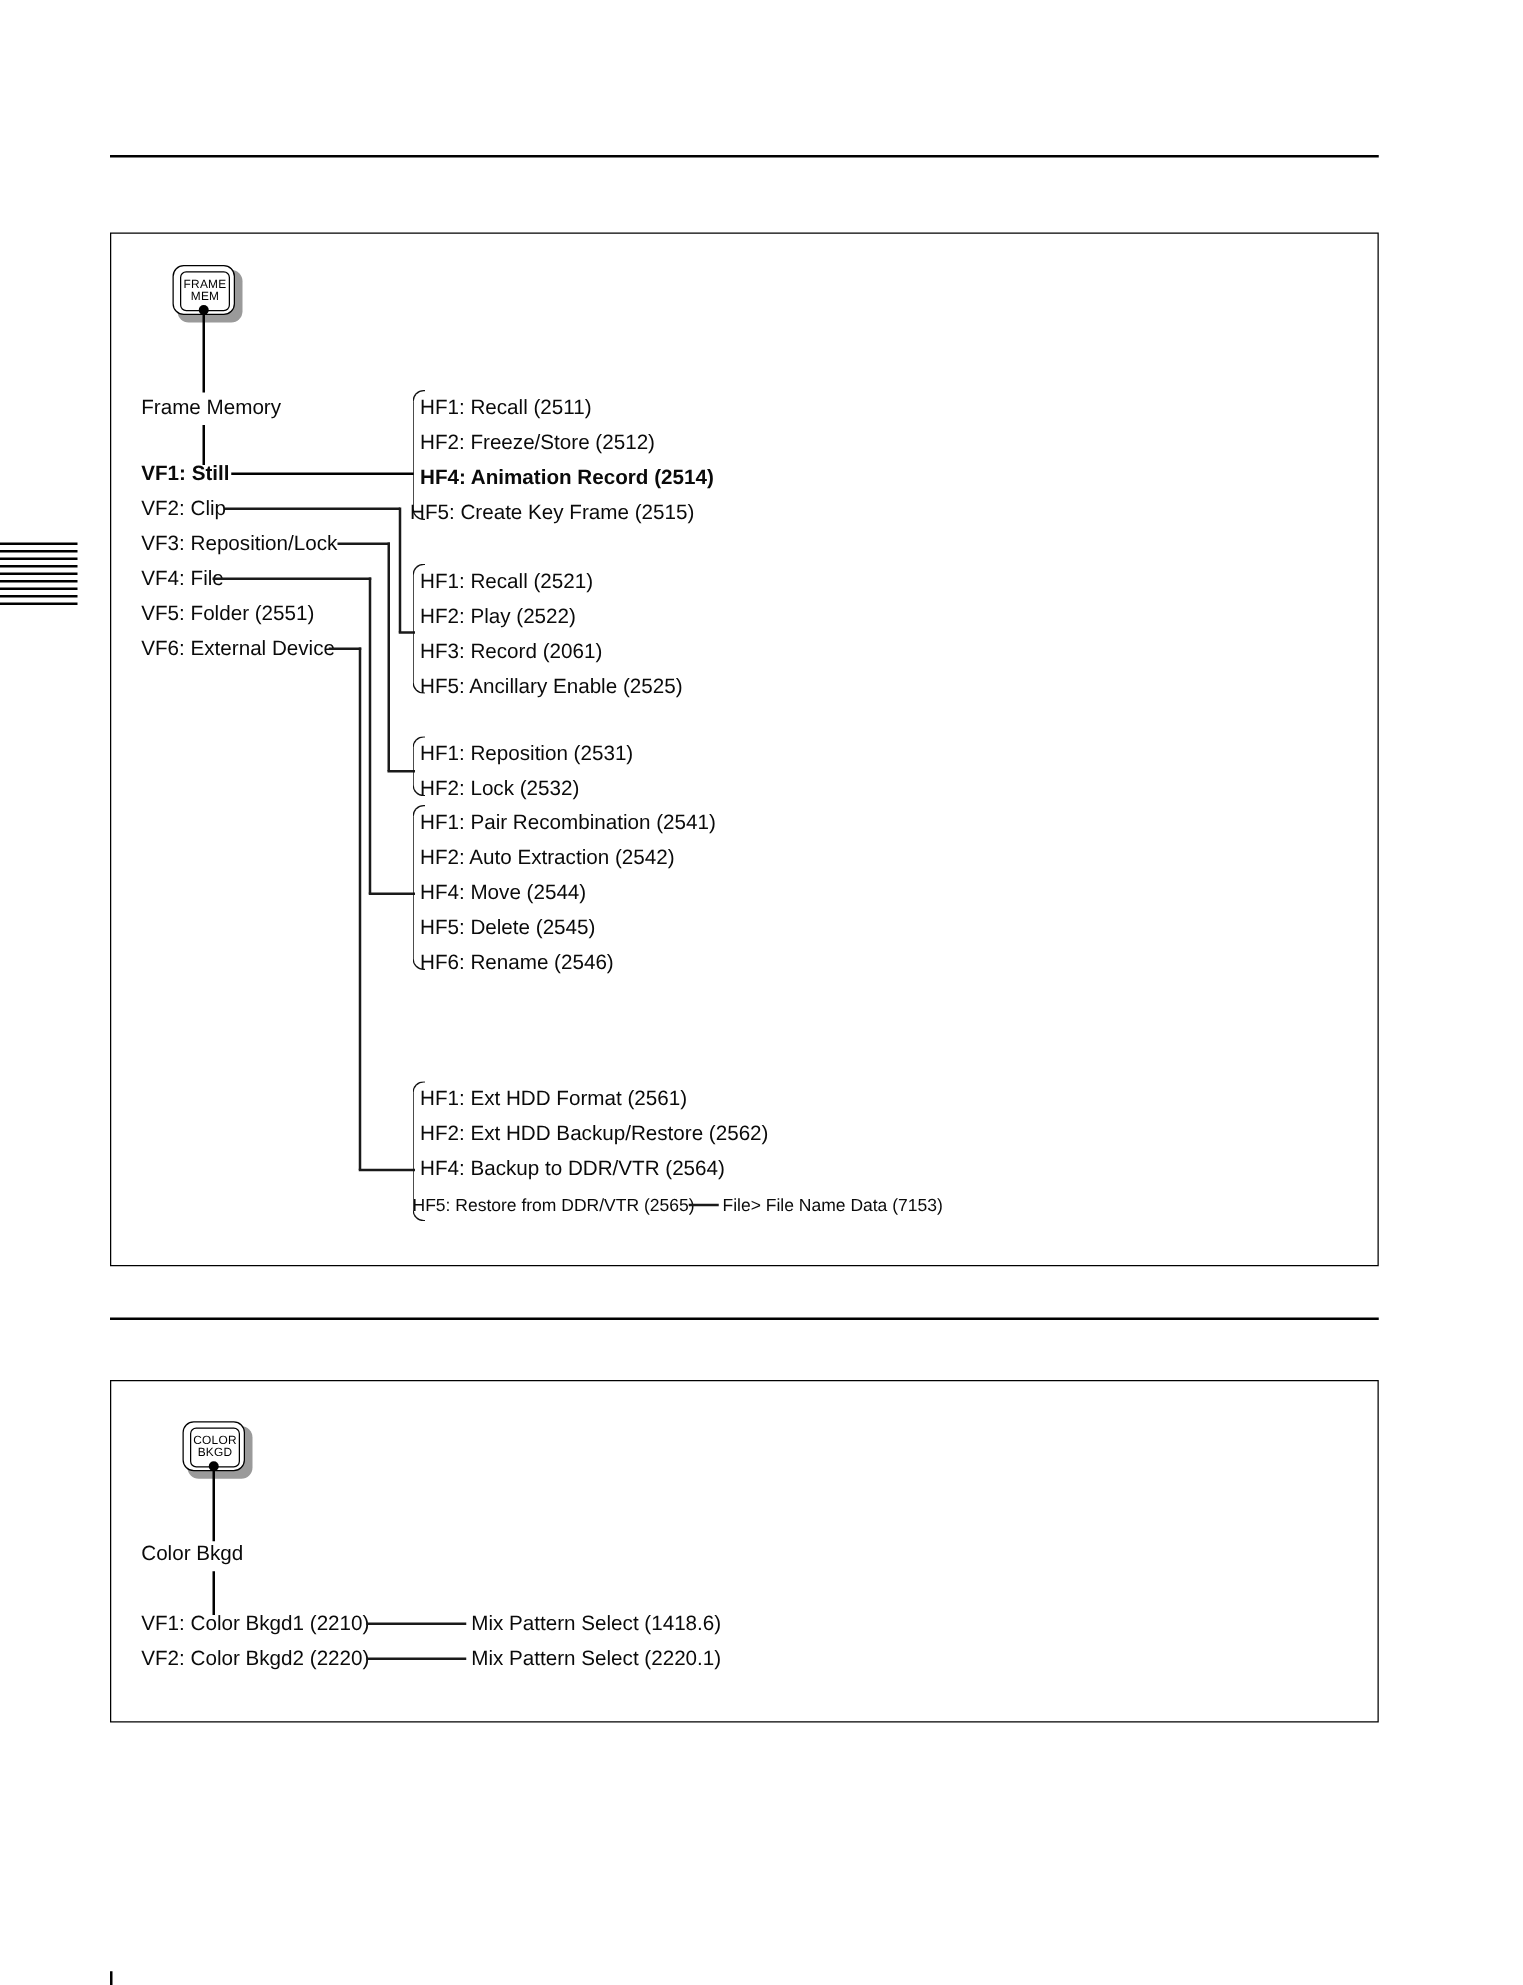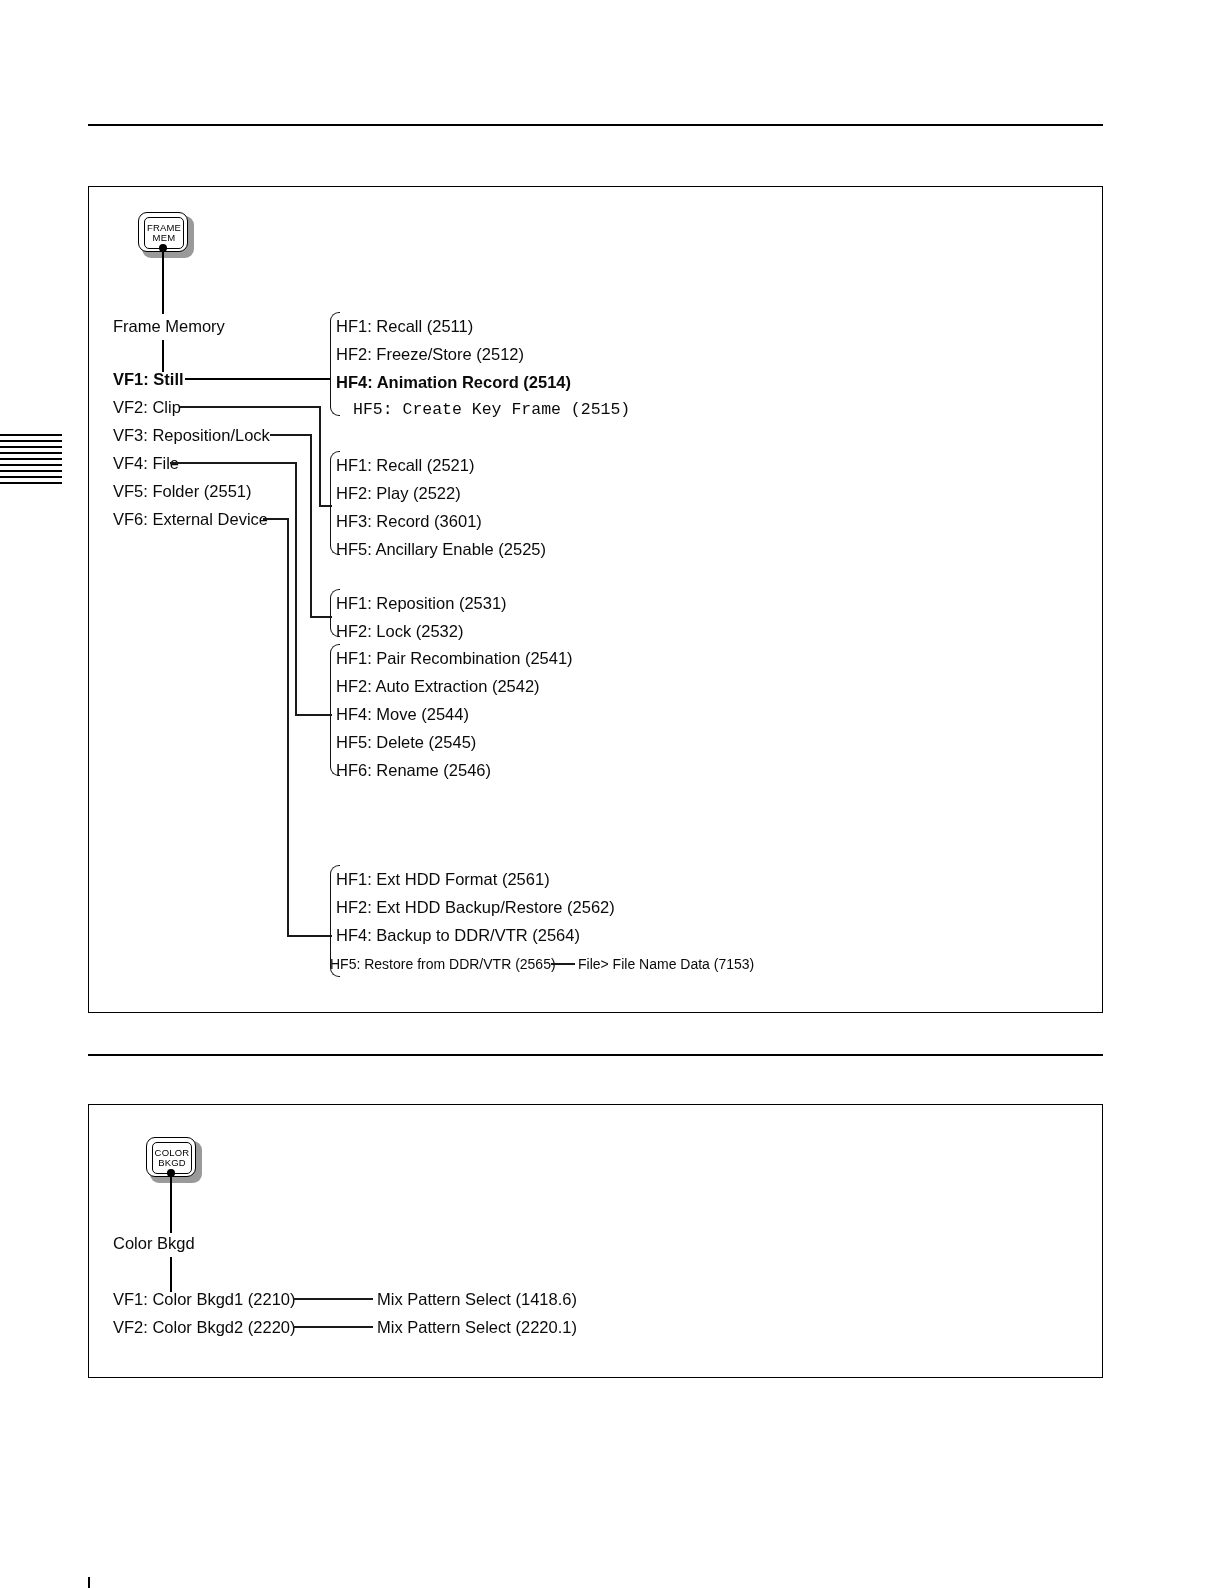--- a/index.html
+++ b/index.html
@@ -206,26 +206,26 @@
   <div class="conn-h-thin" style="left:295px; top:674px; width:37px;"></div>
 
   <div class="conn-h-thin" style="left:263px; top:478px; width:26px;"></div>
   <div class="conn-v-thin" style="left:287px; top:478px; height:418px;"></div>
   <div class="conn-h-thin" style="left:287px; top:895px; width:45px;"></div>
 
   <div class="bracket" style="left:330px; top:272px; height:104px;"></div>
   <div class="lbl" style="left:336px; top:278px;">HF1: Recall (2511)</div>
   <div class="lbl" style="left:336px; top:306px;">HF2: Freeze/Store (2512)</div>
   <div class="lbl" style="left:336px; top:334px;font-weight:bold;">HF4: Animation Record (2514)</div>
-  <div class="lbl" style="left:353px; top:362px;font-family:Liberation Mono, monospace;">HF5: Create Key Frame (2515)</div>
+  <div class="lbl" style="left:328px; top:362px;">HF5: Create Key Frame (2515)</div>
 
   <div class="bracket" style="left:330px; top:411px; height:104px;"></div>
   <div class="lbl" style="left:336px; top:417px;">HF1: Recall (2521)</div>
   <div class="lbl" style="left:336px; top:445px;">HF2: Play (2522)</div>
-  <div class="lbl" style="left:336px; top:473px;">HF3: Record (3601)</div>
+  <div class="lbl" style="left:336px; top:473px;">HF3: Record (2061)</div>
   <div class="lbl" style="left:336px; top:501px;">HF5: Ancillary Enable (2525)</div>
 
   <div class="bracket" style="left:330px; top:549px; height:48px;"></div>
   <div class="lbl" style="left:336px; top:555px;">HF1: Reposition (2531)</div>
   <div class="lbl" style="left:336px; top:583px;">HF2: Lock (2532)</div>
 
   <div class="bracket" style="left:330px; top:604px; height:132px;"></div>
   <div class="lbl" style="left:336px; top:610px;">HF1: Pair Recombination (2541)</div>
   <div class="lbl" style="left:336px; top:638px;">HF2: Auto Extraction (2542)</div>
   <div class="lbl" style="left:336px; top:666px;">HF4: Move (2544)</div>

